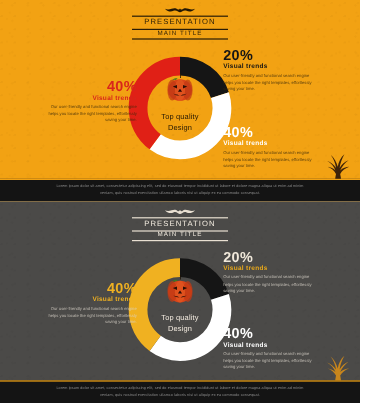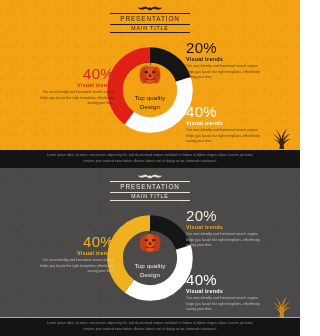--- a/index.html
+++ b/index.html
@@ -96,22 +96,22 @@
     font-size: 6.2px;
     line-height: 1.45;
     letter-spacing: .15px;
   }
   .slide-light .center-label { color: #231704; }
   .slide-dark .center-label { color: #f4ece0; }
 
   
   .callout { position: absolute; z-index: 3; }
   .callout .pct {
-    font-size: 15px;
-    font-weight: normal;
+    font-size: 12px;
+    font-weight: bold;
     letter-spacing: .3px;
     line-height: 1;
     margin-bottom: 1.5px;
   }
   .callout .sub {
     font-size: 5.4px;
     font-weight: bold;
     letter-spacing: .25px;
     line-height: 1;
     margin-bottom: 2px;

